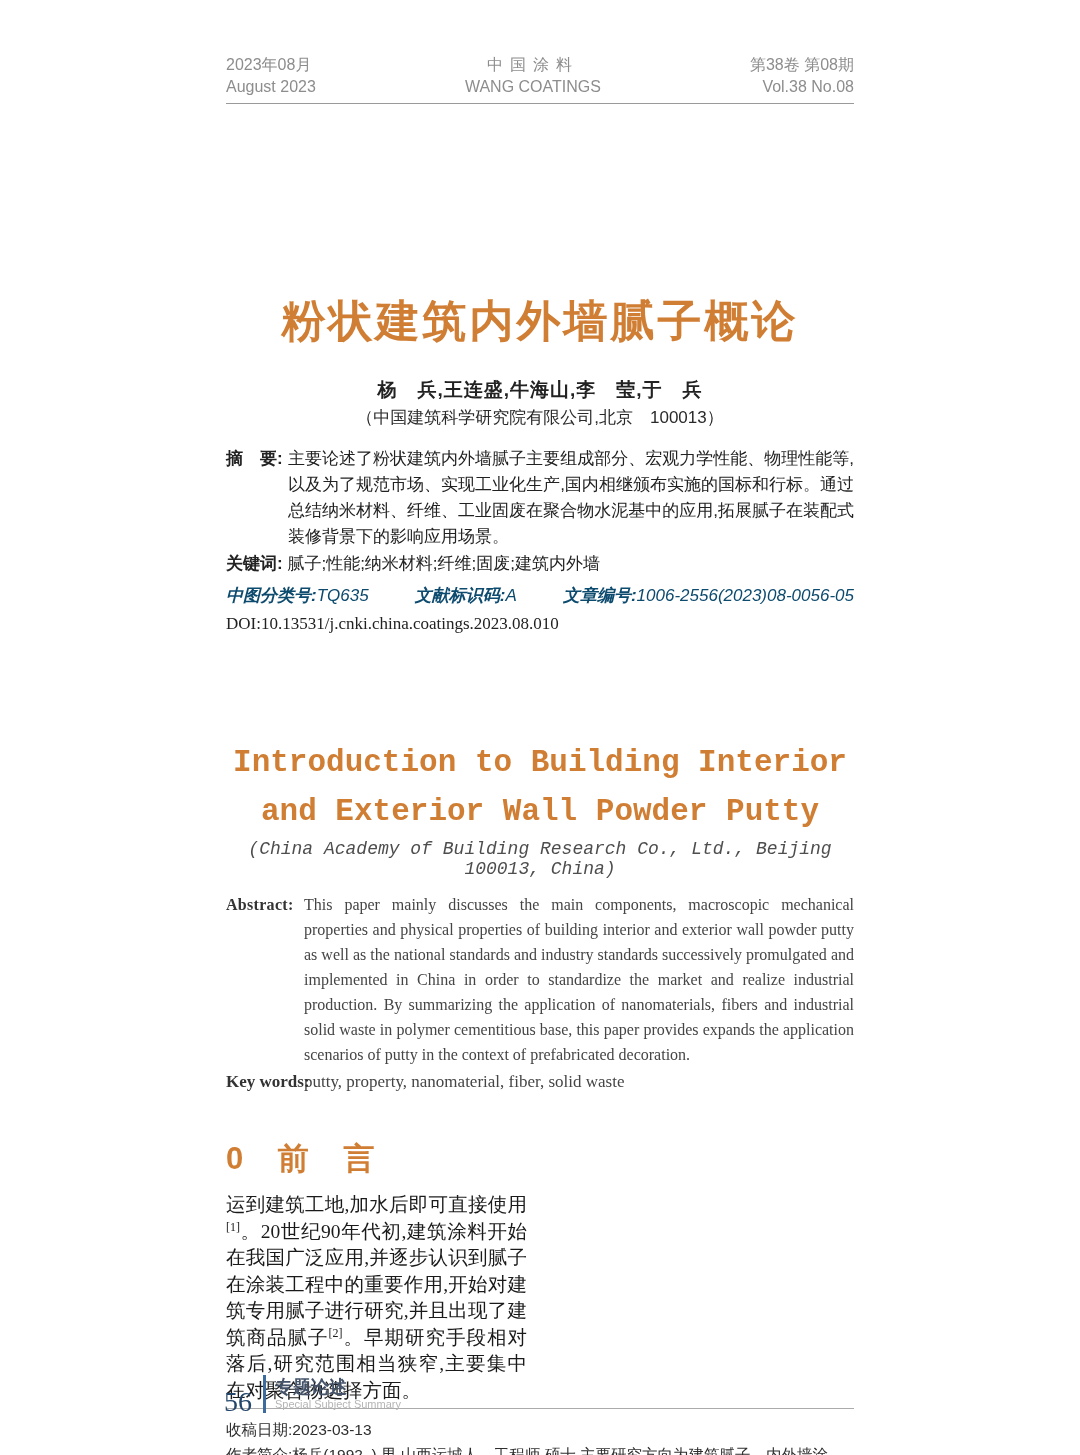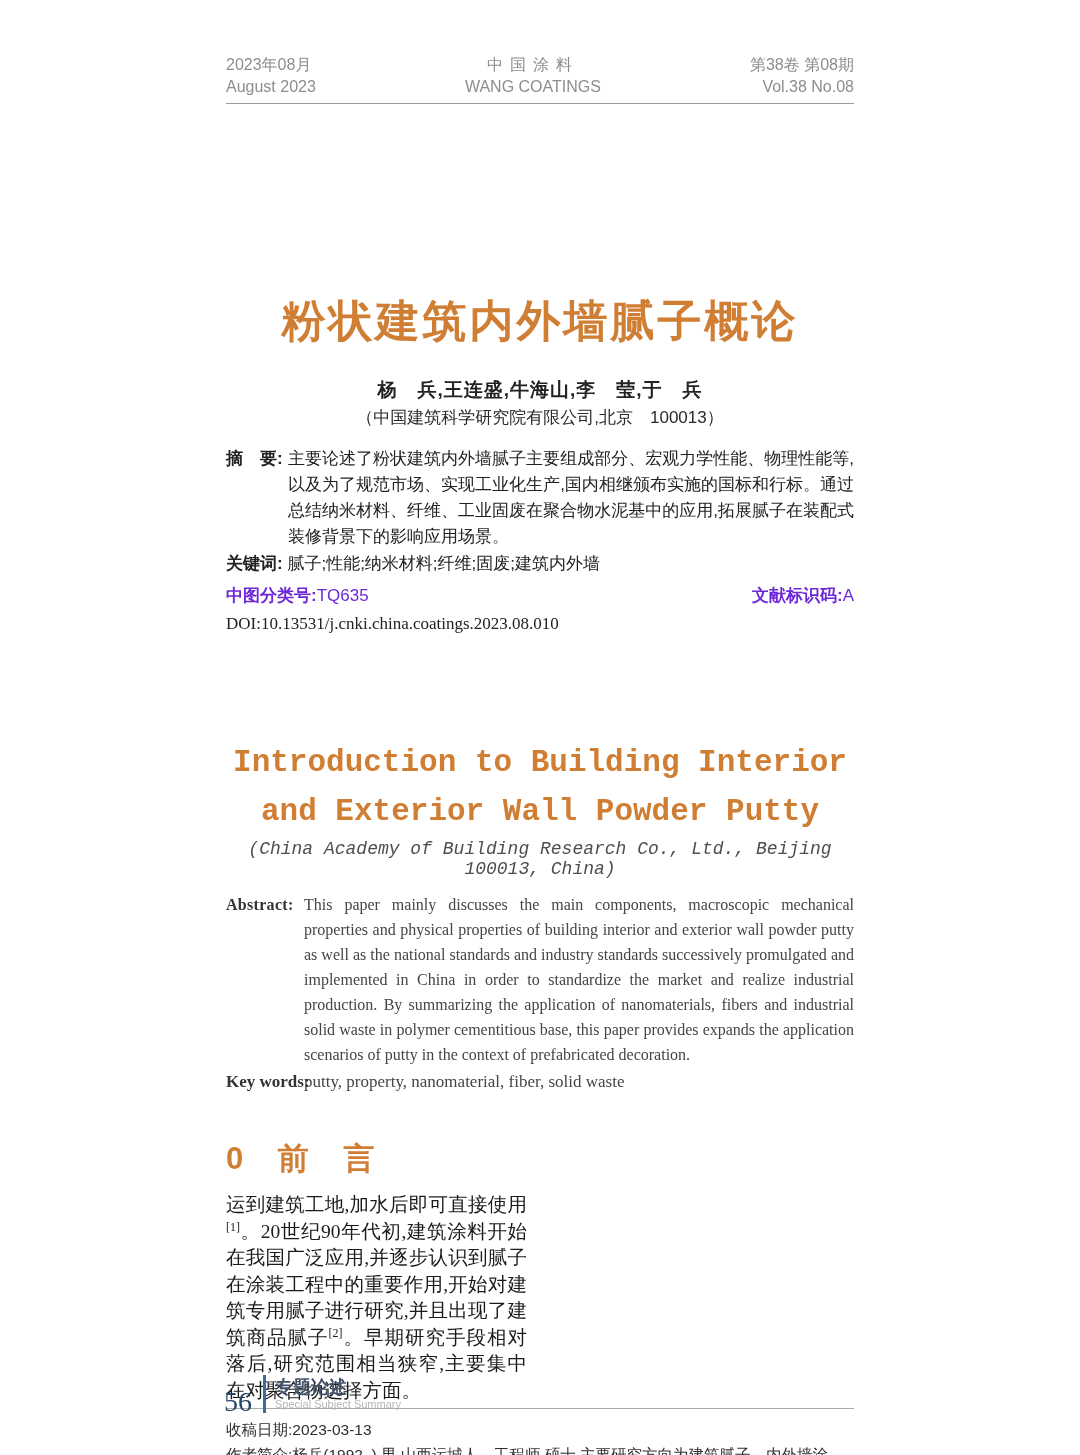--- a/index.html
+++ b/index.html
@@ -49,21 +49,21 @@
   }
   .abstract-cn .lbl{
     position:absolute;left:0;top:0;font-weight:bold;
   }
   .keywords-cn{
     margin-top:1px;font-size:17px;line-height:26px;color:#222;
   }
   .keywords-cn .lbl{font-weight:bold;}
   .class-row{
     display:flex;justify-content:space-between;
-    margin-top:7px;font-size:17px;color:#6d28d9;
+    margin-top:7px;font-size:17px;color:#0c4a6e;font-style:italic;
   }
   .class-row .lbl{font-weight:bold;}
   .doi-line{
     margin-top:7px;
     font-family:"Liberation Serif","DejaVu Serif",serif;
     font-size:17px;color:#222;
   }
   
   .en-title{
     margin:104px auto 0 auto;max-width:900px;
@@ -174,20 +174,21 @@
   </div>
 
   <div class="keywords-cn">
     <span class="lbl">关键词:</span>
     <span>腻子;性能;纳米材料;纤维;固废;建筑内外墙</span>
   </div>
 
   <div class="class-row">
     <span><span class="lbl">中图分类号:</span><span>TQ635</span></span>
     <span><span class="lbl">文献标识码:</span><span>A</span></span>
+    <span><span class="lbl">文章编号:</span><span>1006-2556(2023)08-0056-05</span></span>
   </div>
 
   <div class="doi-line">DOI:10.13531/j.cnki.china.coatings.2023.08.010</div>
 
   <h2 class="en-title">Introduction to Building Interior and Exterior Wall Powder Putty</h2>
 
   <div class="en-affil">(China Academy of Building Research Co., Ltd., Beijing 100013, China)</div>
 
   <div class="abstract-en">
     <span class="lbl">Abstract:</span>

